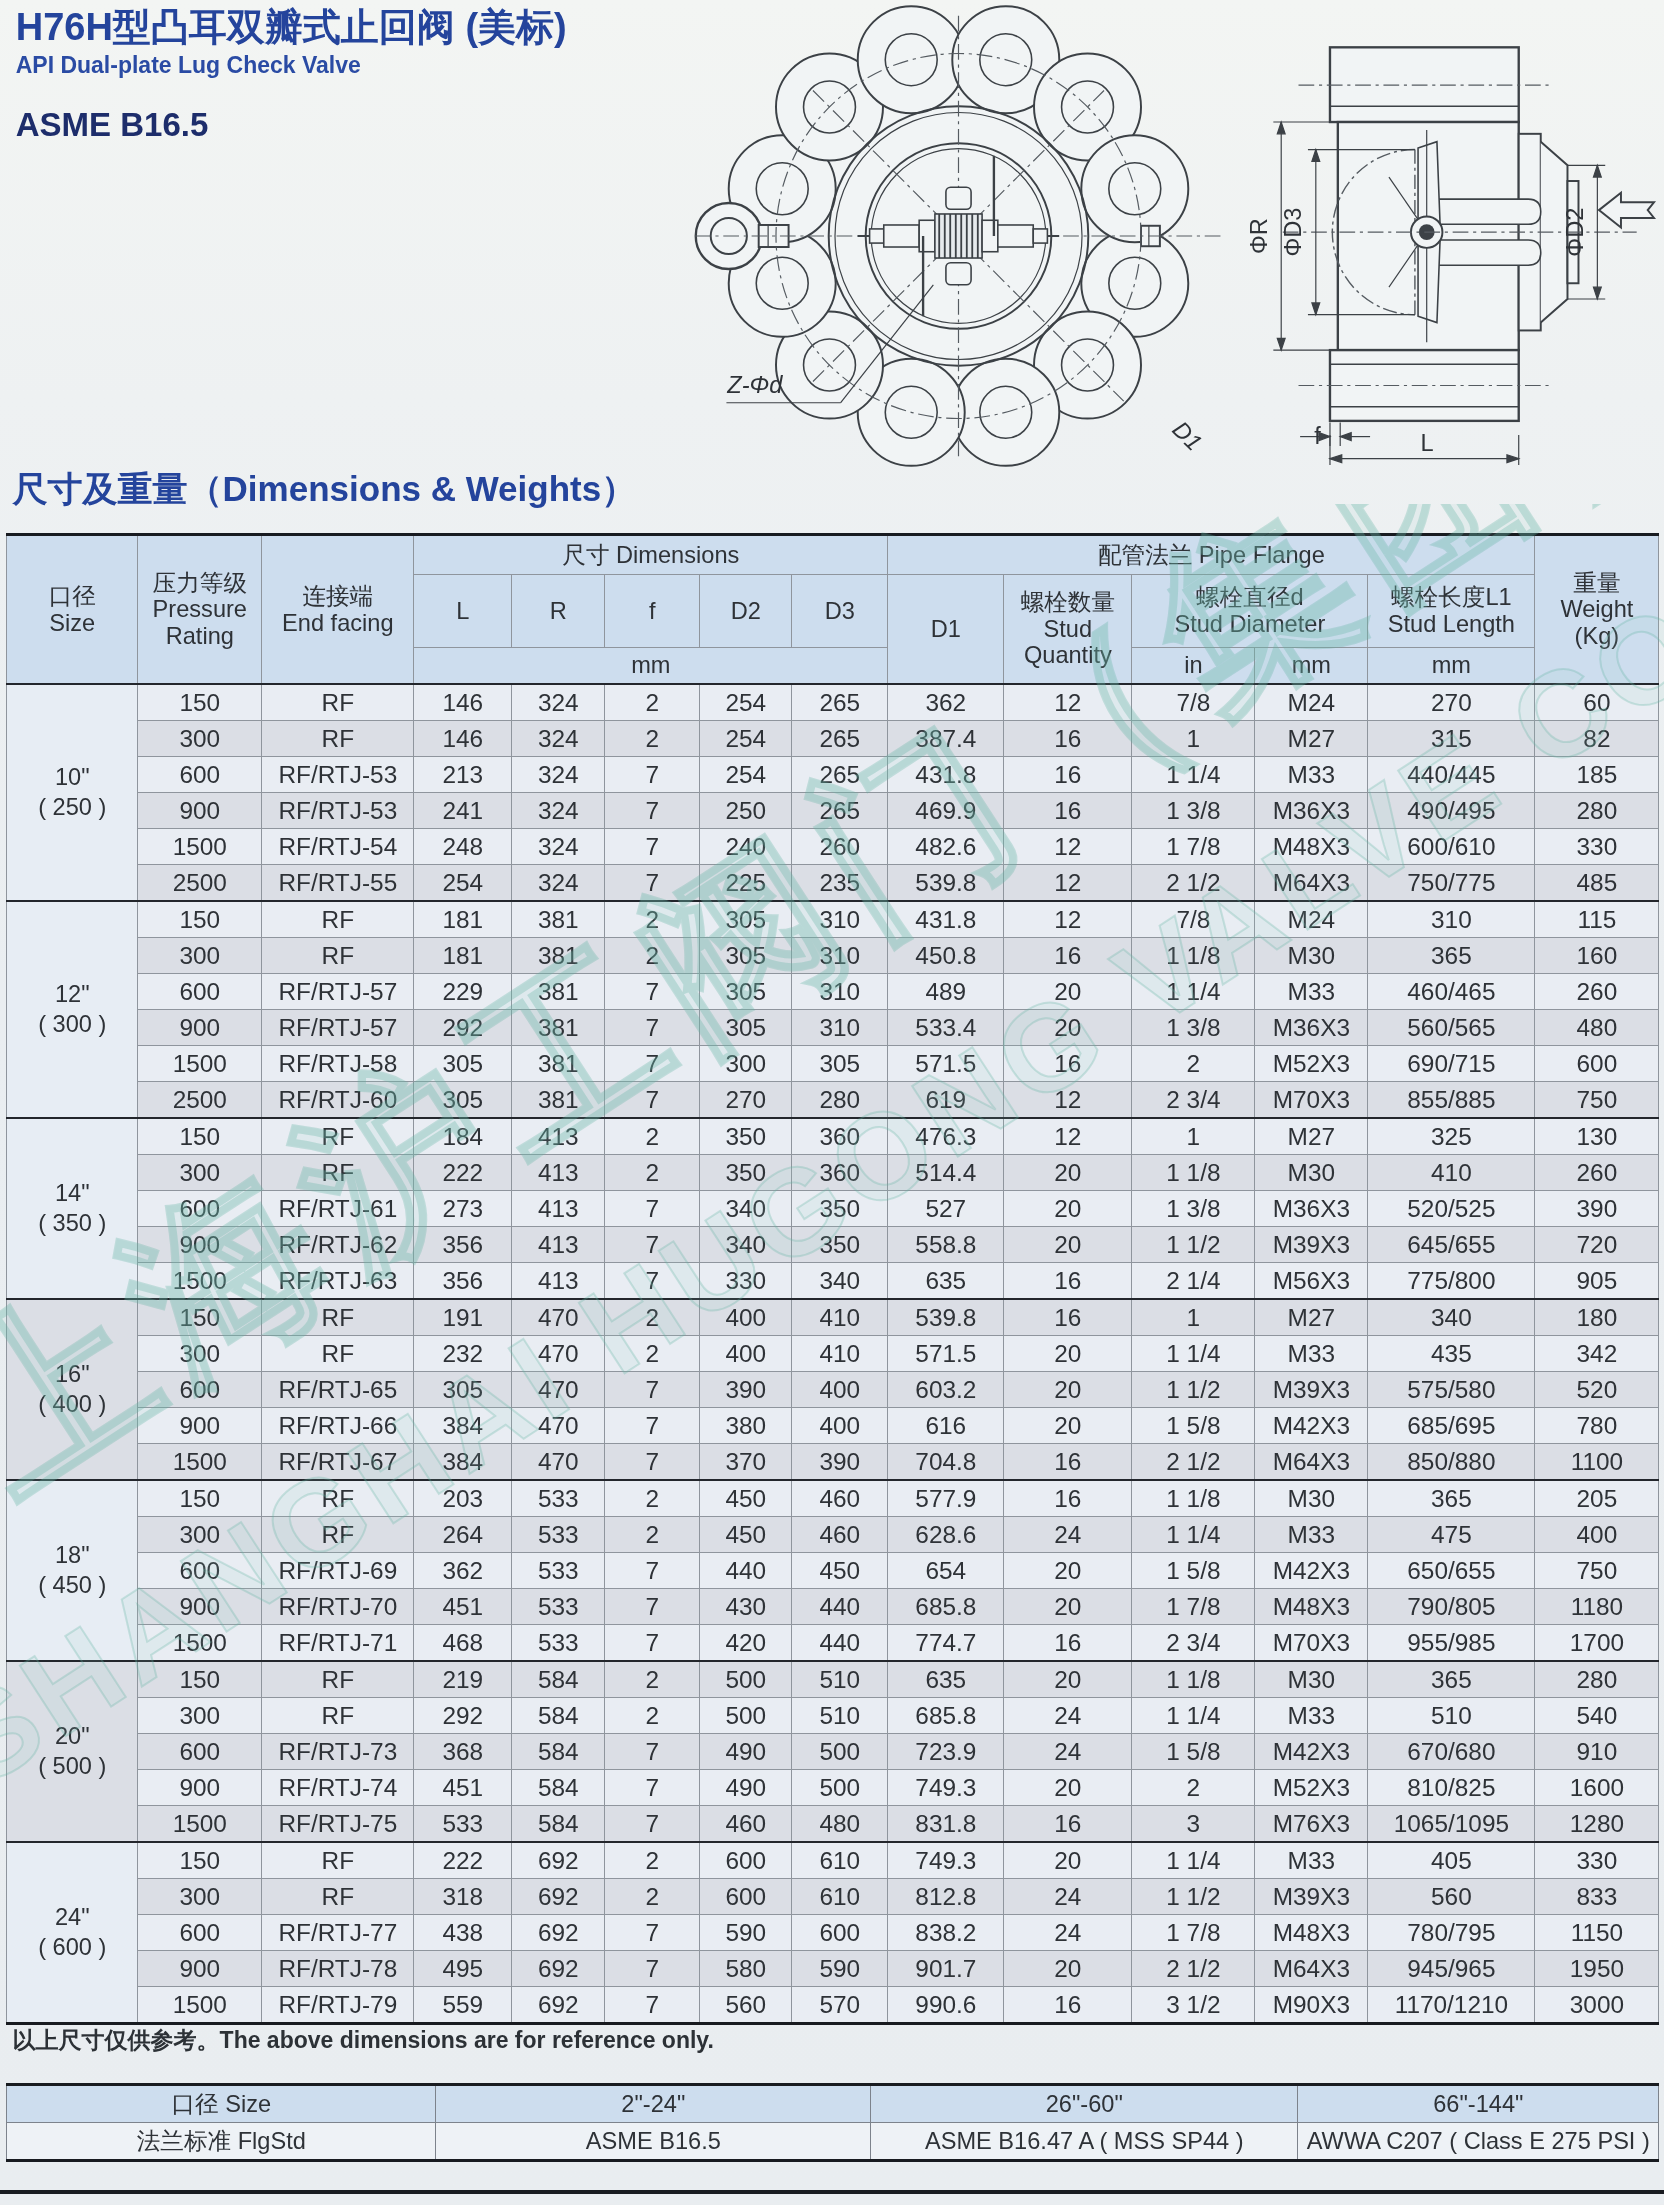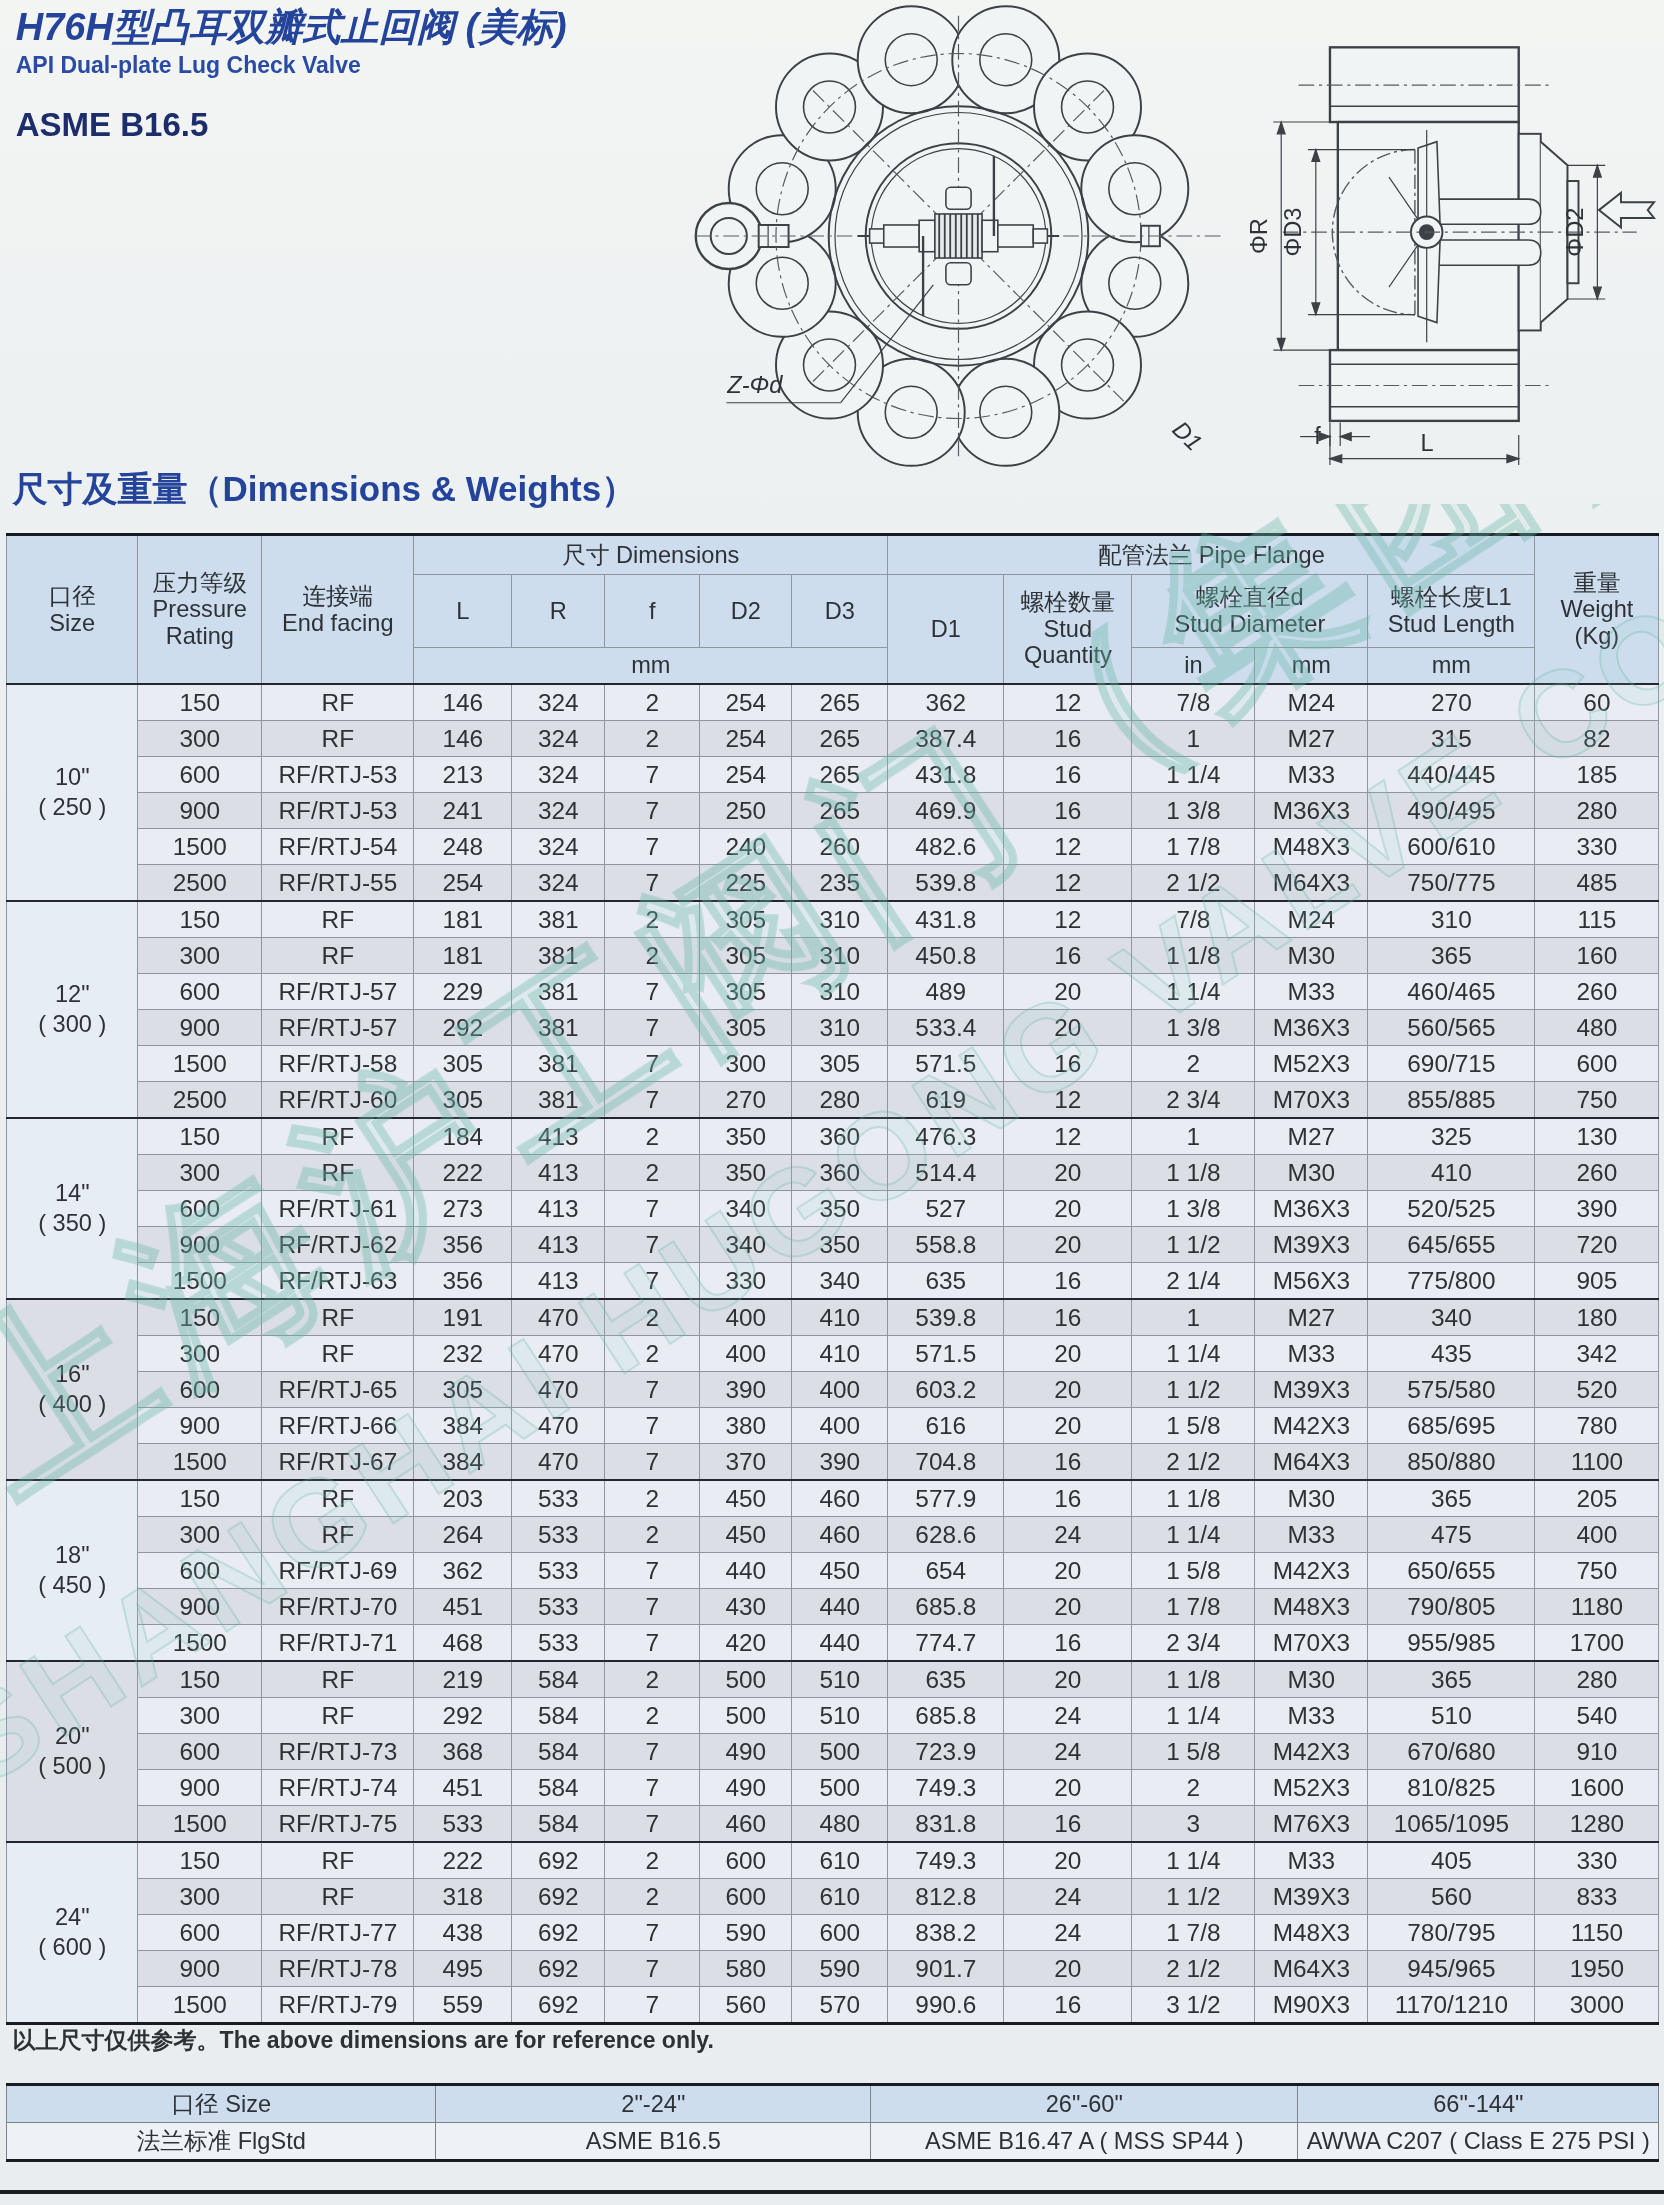--- a/index.html
+++ b/index.html
@@ -2,21 +2,21 @@
 <html style="font-size:12.6px"><head>
 <meta charset="utf-8">
 <style>
   html,body{margin:0;padding:0;}
   body{background:#d9dde0;font-family:"Liberation Sans","DejaVu Sans",sans-serif;}
   .page{position:relative;width:1665px;height:2205px;margin:0 auto;overflow:hidden;
         background:linear-gradient(180deg,#f3f5f3 0%,#eef1f2 18%,#eaeef1 45%,#e9edf0 100%);}
 
   
   .title-block{position:absolute;left:15.7px;top:6.3px;}
-  .title-cn{font-size:38px;font-weight:bold;color:#24449c;line-height:1.15;font-style:italic;}
+  .title-cn{font-size:38px;font-weight:bold;color:#24449c;line-height:1.15;}
   .title-en{font-size:23px;font-weight:bold;color:#2a4ba4;line-height:1.2;margin-top:1.6px;}
   .title-std{font-size:33px;font-weight:bold;color:#1d2d6b;margin-top:27px;}
 
   
   .section-heading{position:absolute;left:12.6px;top:466px;font-size:35px;font-weight:bold;color:#24449c;}
 
   
   .drawing{position:absolute;}
   .drawing svg{display:block;}
   .dwg-stroke{stroke:#3c4146;fill:none;}

